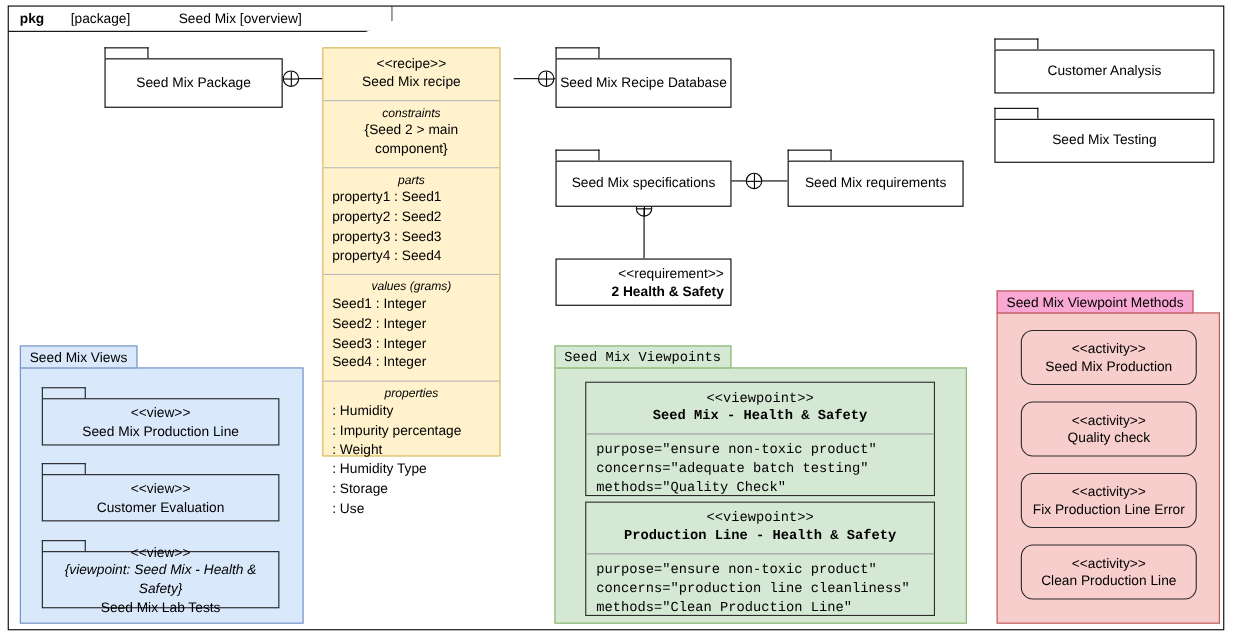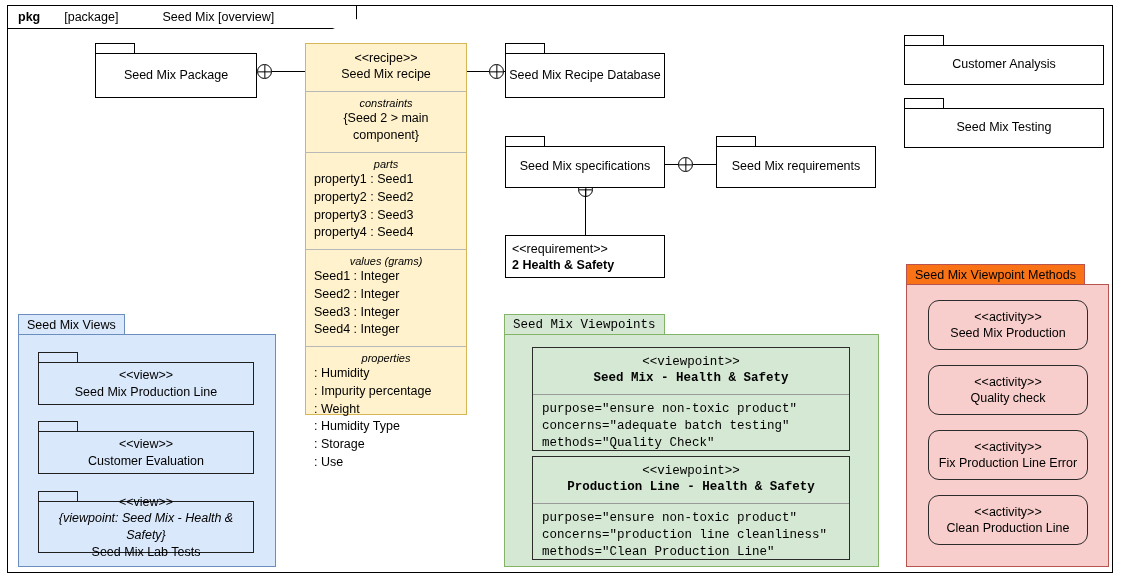--- a/index.html
+++ b/index.html
@@ -43,21 +43,21 @@
     border:1.3px solid #000; background:#fff;
     display:flex; align-items:center; justify-content:center;
     text-align:center; font-size:12.5px; line-height:1.25;
   }
 
   
   .block {
     position:absolute; border:1.3px solid #000; background:#fff;
   }
   .block .hdr {
-    text-align:left; font-size:12.5px; line-height:1.28; padding:5px 6px;
+    text-align:right; font-size:12.5px; line-height:1.28; padding:5px 6px;
   }
   .block .hdr .stereo { font-style:normal; }
   .block .hdr .nm { font-weight:bold; }
 
   
   .recipe {
     position:absolute; border:1.4px solid #d6b656; background:#fff2cc;
   }
   .recipe .comp { border-top:1.4px solid #b8b8b8; padding:5px 8px 7px 8px; }
   .recipe .comp:first-child { border-top:none; }
@@ -79,21 +79,21 @@
     border:1.3px solid; background:inherit;
   }
   .panel .pbody {
     position:absolute; left:0; top:20px; right:0; bottom:0;
     border:1.3px solid;
   }
   .panel.blue .ptitle { background:#dae8fc; border-color:#6c8ebf; }
   .panel.blue .pbody  { background:#dae8fc; border-color:#6c8ebf; }
   .panel.green .ptitle { background:#d5e8d4; border-color:#82b366; }
   .panel.green .pbody  { background:#d5e8d4; border-color:#82b366; }
-  .panel.red .ptitle { background:#f97316; border-color:#b85450; }
+  .panel.red .ptitle { background:#f9a8d4; border-color:#b85450; }
   .panel.red .pbody  { background:#f8cecc; border-color:#b85450; }
 
   
   .vp { position:absolute; border:1.5px solid #2b2b2b; background:#d5e8d4; }
   .vp .vhdr {
     text-align:center; font-size:12.5px; line-height:1.3; padding:6px 6px 7px 6px;
     border-bottom:1.5px solid #9a9a9a;
   }
   .vp .vhdr .nm { font-weight:bold; }
   .vp .vbody { padding:6px 9px 8px 9px; font-size:12.5px; line-height:1.38; }
@@ -191,21 +191,21 @@
     <div class="body">Seed Mix Testing</div>
   </div>
 
   <div class="block" style="left:505px; top:235px; width:160px; height:43px;">
     <div class="hdr">
       <span class="stereo">&lt;&lt;requirement&gt;&gt;</span><br>
       <span class="nm">2 Health &amp; Safety</span>
     </div>
   </div>
 
-  <div class="recipe" style="left:305px; top:43px; width:162px; height:372px;">
+  <div class="recipe" style="left:293px; top:43px; width:162px; height:372px;">
     <div class="title">
       <span>&lt;&lt;recipe&gt;&gt;</span><br>
       <span class="nm">Seed Mix recipe</span>
     </div>
 
     <div class="comp">
       <span class="lbl">constraints</span>
       <div class="ctr">{Seed 2 &gt; main component}</div>
     </div>
 

